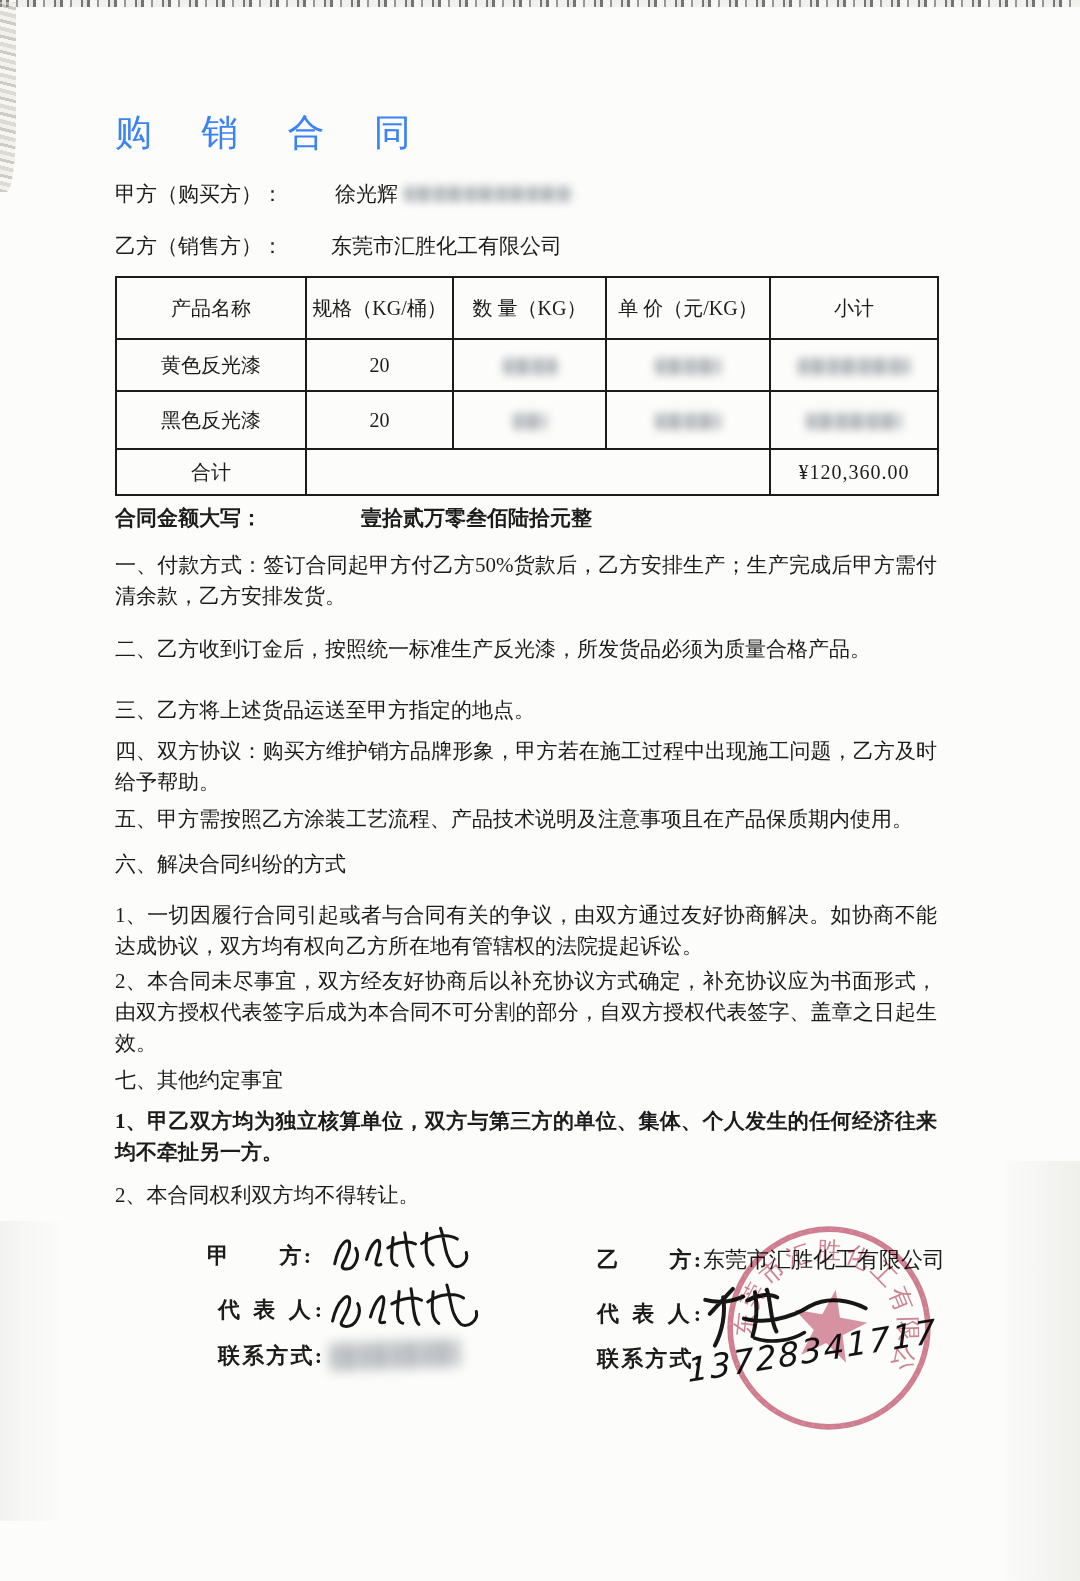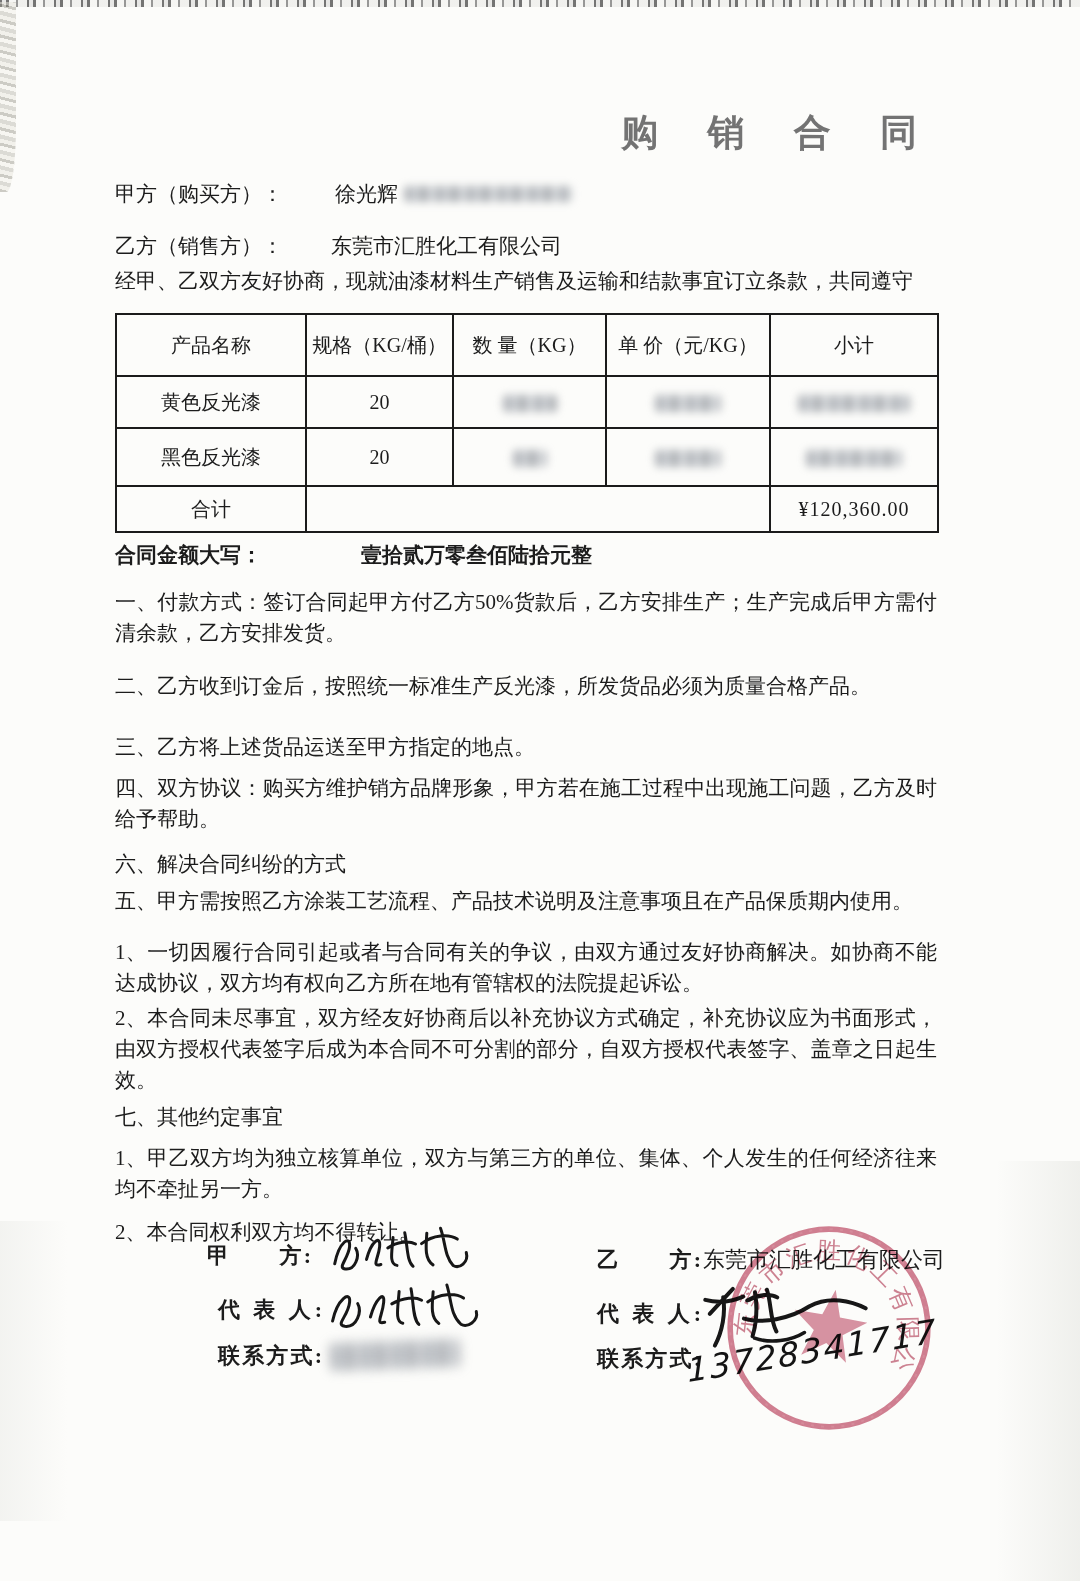--- a/index.html
+++ b/index.html
@@ -33,24 +33,24 @@
     background:linear-gradient(to left, rgba(205,207,200,.28), rgba(205,207,200,0) 70%);
   }
   .scan-bottom-left {
     position:absolute; left:0; bottom:60px; width:90px; height:300px;
     background:linear-gradient(to right, rgba(210,212,206,.22), rgba(210,212,206,0) 75%);
   }
   
   .content { position:absolute; top:0; left:115px; width:822px; }
   .title {
     margin-top:108px;
-    text-align:right;
-    font-size:37px; font-weight:bold;
+    text-align:left;
+    font-size:37px; font-weight:normal;
     letter-spacing:20px;
-    color:#737373;
+    color:#3b82f6;
   }
   .party-line { display:flex; align-items:center; font-size:21px; }
   .party-a { margin-top:22px; }
   .party-b { margin-top:24px; }
   .party-label { flex:0 0 auto; }
   .party-name { margin-left:52px; }
   .party-b .party-name { margin-left:48px; }
   .intro { margin-top:6px; font-size:21px; line-height:31px; }
 
   
@@ -98,21 +98,21 @@
   .term { font-size:21px; line-height:31px; text-align:justify; }
   .t1 { margin-top:18px; }
   .t2 { margin-top:22px; }
   .t3 { margin-top:30px; }
   .t4 { margin-top:10px; }
   .t5 { margin-top:6px; }
   .t6 { margin-top:14px; }
   .t7 { margin-top:20px; }
   .t8 { margin-top:4px; }
   .t9 { margin-top:6px; }
-  .t10 { margin-top:10px; }
+  .t10 { margin-top:10px;font-weight:bold; }
   .t11 { margin-top:12px; }
 
   
   .sig-area { position:absolute; left:0; top:1225px; width:1080px; height:356px; }
   .sig-row { position:absolute; display:flex; align-items:flex-start; font-size:22px; }
   .sig-label {
     display:inline-block; width:104px;
     text-align:justify; text-align-last:justify;
     font-weight:600; white-space:nowrap;
   }
@@ -161,21 +161,20 @@
     <span class="party-label">甲方（购买方）：</span>
     <span class="party-name">徐光辉</span>
     <span class="blur-blob blob-phone-a"></span>
   </div>
 
   <div class="party-line party-b">
     <span class="party-label">乙方（销售方）：</span>
     <span class="party-name">东莞市汇胜化工有限公司</span>
   </div>
 
-  <div class="intro">经甲、乙双方友好协商，现就油漆材料生产销售及运输和结款事宜订立条款，共同遵守</div>
 
   <table class="items">
     <colgroup>
       <col style="width:190px">
         <col style="width:147px">
         <col style="width:153px">
       <col style="width:164px">
         <col style="width:168px">
     </colgroup>
     <tbody>
@@ -212,22 +211,22 @@
 
   <div class="amount-line">
     <span>合同金额大写：</span>
     <span class="amount-value">壹拾贰万零叁佰陆拾元整</span>
   </div>
 
   <div class="term t1">一、付款方式：签订合同起甲方付乙方50%货款后，乙方安排生产；生产完成后甲方需付清余款，乙方安排发货。</div>
   <div class="term t2">二、乙方收到订金后，按照统一标准生产反光漆，所发货品必须为质量合格产品。</div>
   <div class="term t3">三、乙方将上述货品运送至甲方指定的地点。</div>
   <div class="term t4">四、双方协议：购买方维护销方品牌形象，甲方若在施工过程中出现施工问题，乙方及时给予帮助。</div>
+  <div class="term t5">五、甲方需按照乙方涂装工艺流程、产品技术说明及注意事项且在产品保质期内使用。</div>
   <div class="term t6">六、解决合同纠纷的方式</div>
-  <div class="term t5">五、甲方需按照乙方涂装工艺流程、产品技术说明及注意事项且在产品保质期内使用。</div>
   <div class="term t7">1、一切因履行合同引起或者与合同有关的争议，由双方通过友好协商解决。如协商不能达成协议，双方均有权向乙方所在地有管辖权的法院提起诉讼。</div>
   <div class="term t8">2、本合同未尽事宜，双方经友好协商后以补充协议方式确定，补充协议应为书面形式，由双方授权代表签字后成为本合同不可分割的部分，自双方授权代表签字、盖章之日起生效。</div>
   <div class="term t9">七、其他约定事宜</div>
   <div class="term t10">1、甲乙双方均为独立核算单位，双方与第三方的单位、集体、个人发生的任何经济往来均不牵扯另一方。</div>
   <div class="term t11">2、本合同权利双方均不得转让。</div>
 
 </div>
 
 <div class="sig-area">
 

